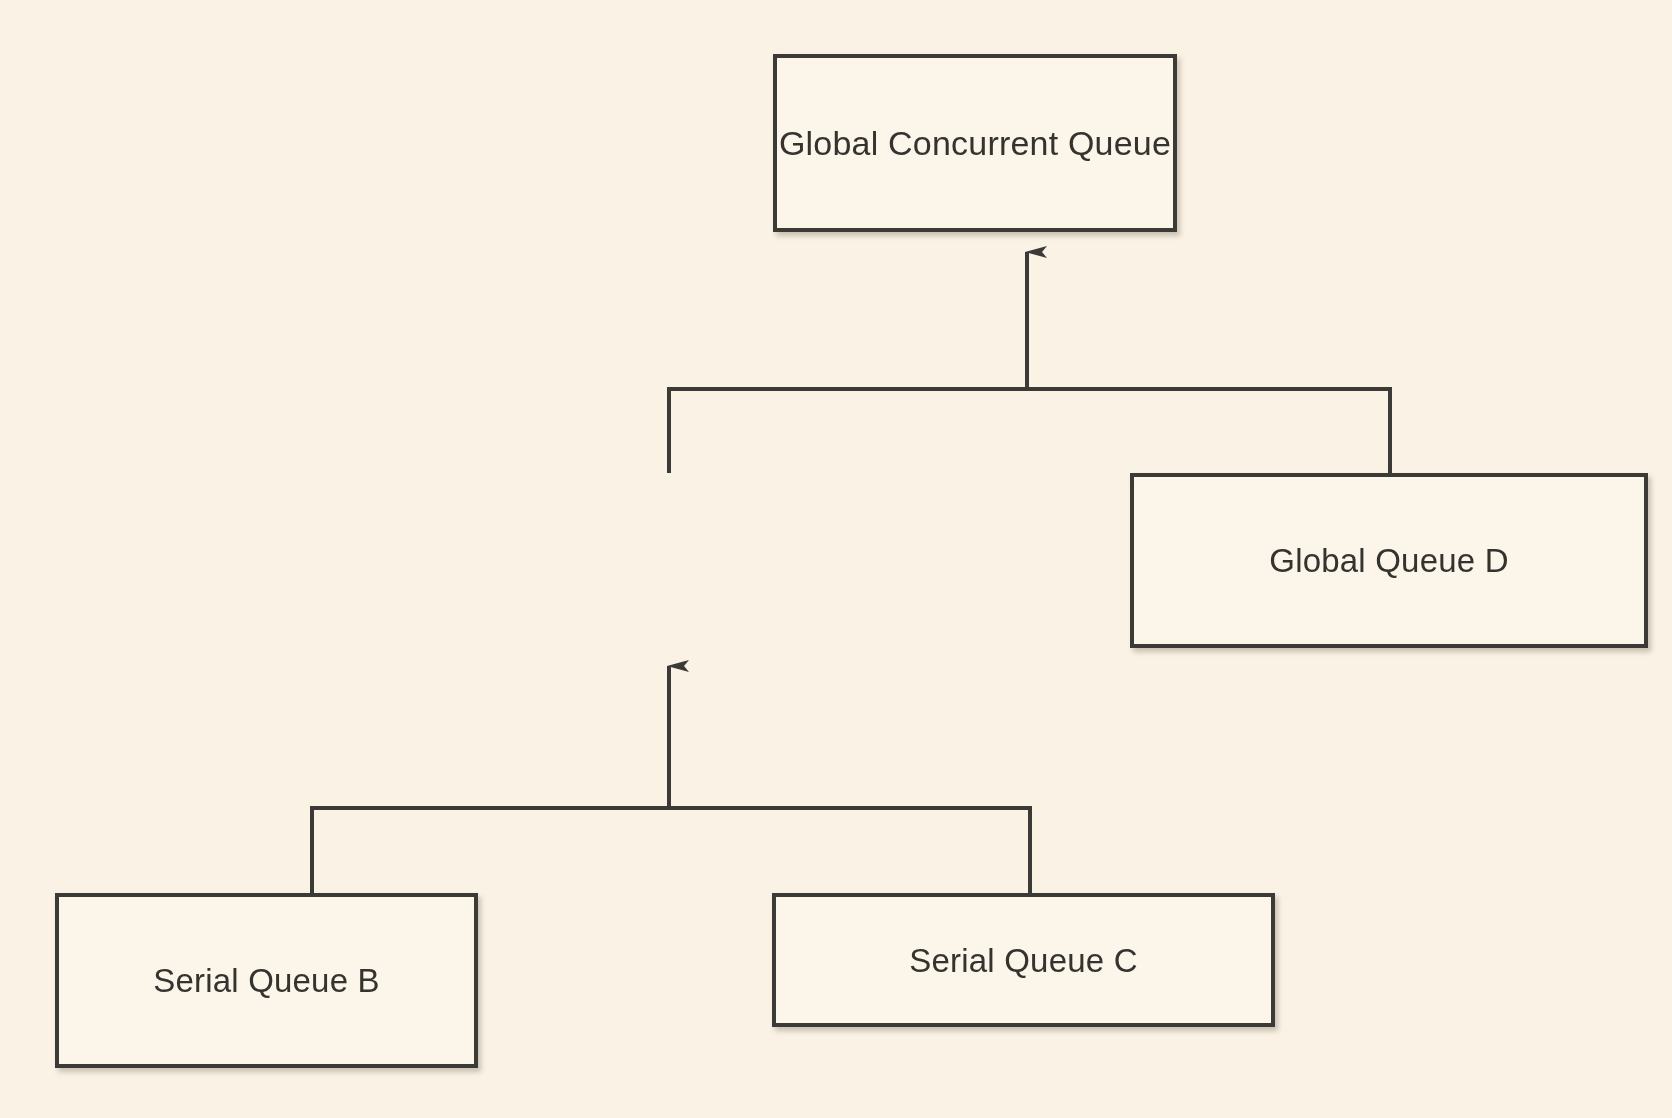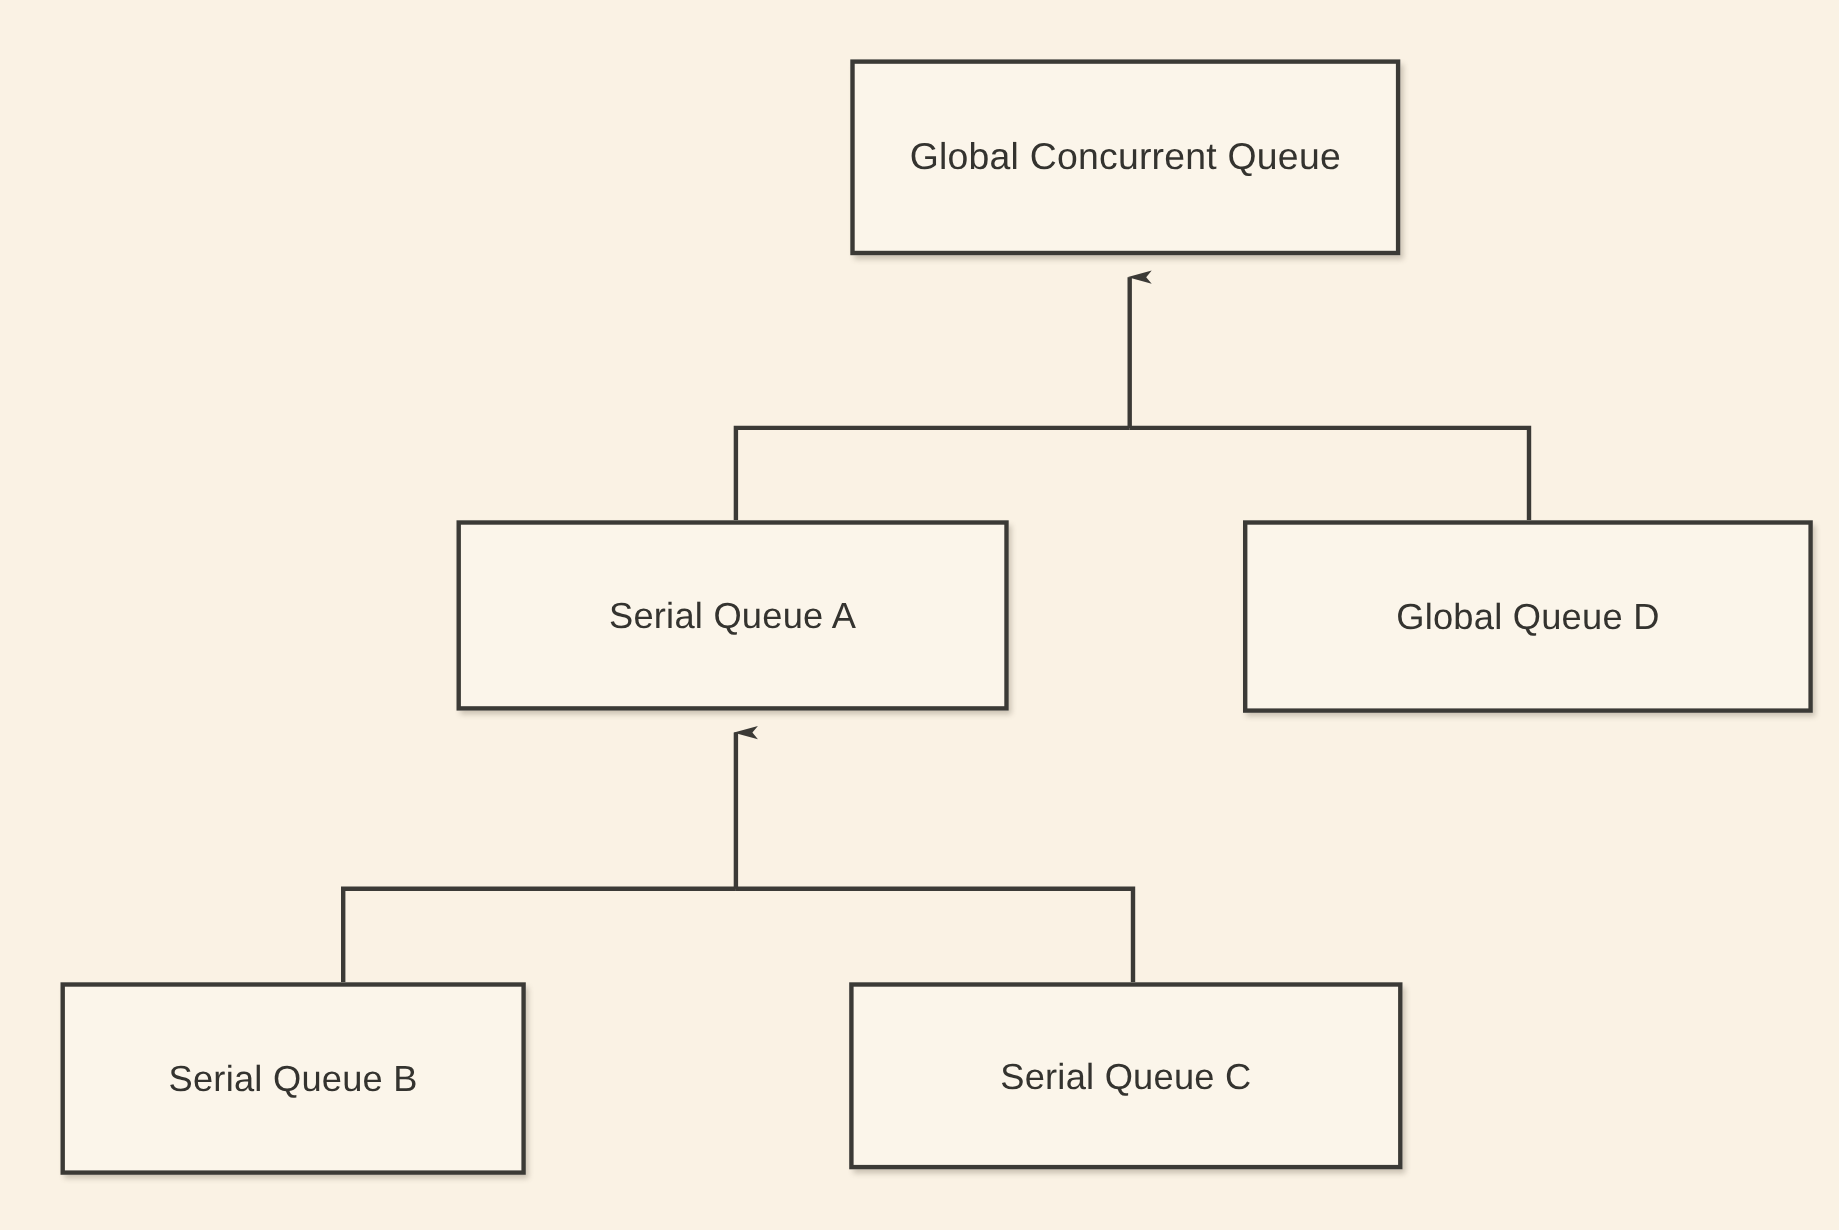--- a/index.html
+++ b/index.html
@@ -39,26 +39,26 @@
   .node-label {
     font-family: "Liberation Sans", sans-serif;
     font-size: 33px;
     font-weight: 400;
     color: #34332f;
     letter-spacing: 0.2px;
     white-space: nowrap;
     line-height: 1;
   }
   
-  #node-global    { left: 773px;  top: 54px;  width: 500px; height: 178px; }
+  #node-global    { left: 773px;  top: 54px;  width: 404px; height: 178px; }
   #node-global .node-label { font-size: 34px; }
   #node-queue-a   { left: 415px;  top: 473px; width: 502px; height: 173px; }
   #node-queue-d   { left: 1130px; top: 473px; width: 518px; height: 175px; }
   #node-queue-b   { left: 55px;   top: 893px; width: 423px; height: 175px; }
-  #node-queue-c   { left: 772px;  top: 893px; width: 503px; height: 170px; }
+  #node-queue-c   { left: 772px;  top: 893px; width: 503px; height: 134px; }
 </style>
 </head>
 <body>
 
 <div id="diagram-canvas">
 
   <svg class="edge-layer" viewBox="0 0 1672 1118" width="1672" height="1118" xmlns="http://www.w3.org/2000/svg">
     <defs>
       <marker id="arrow-up" markerWidth="16" markerHeight="22" refX="8" refY="2" orient="auto" markerUnits="userSpaceOnUse">
         <path d="M 8 0 L 14 22 L 8 17 L 2 22 Z" fill="#3b3a36"></path>
@@ -83,23 +83,20 @@
     </g>
     <g>
       <line x1="669" y1="808" x2="669" y2="666" stroke="#3b3a36" stroke-width="4" marker-end="url(#arrow-up)"></line>
     </g>
   </svg>
 
   <div class="node-box" id="node-global">
     <span class="node-label">Global Concurrent Queue</span>
   </div>
 
-  <div class="node-box" id="node-queue-a">
-    <span class="node-label">Serial Queue A</span>
-  </div>
 
   <div class="node-box" id="node-queue-d">
     <span class="node-label">Global Queue D</span>
   </div>
 
   <div class="node-box" id="node-queue-b">
     <span class="node-label">Serial Queue B</span>
   </div>
 
   <div class="node-box" id="node-queue-c">

